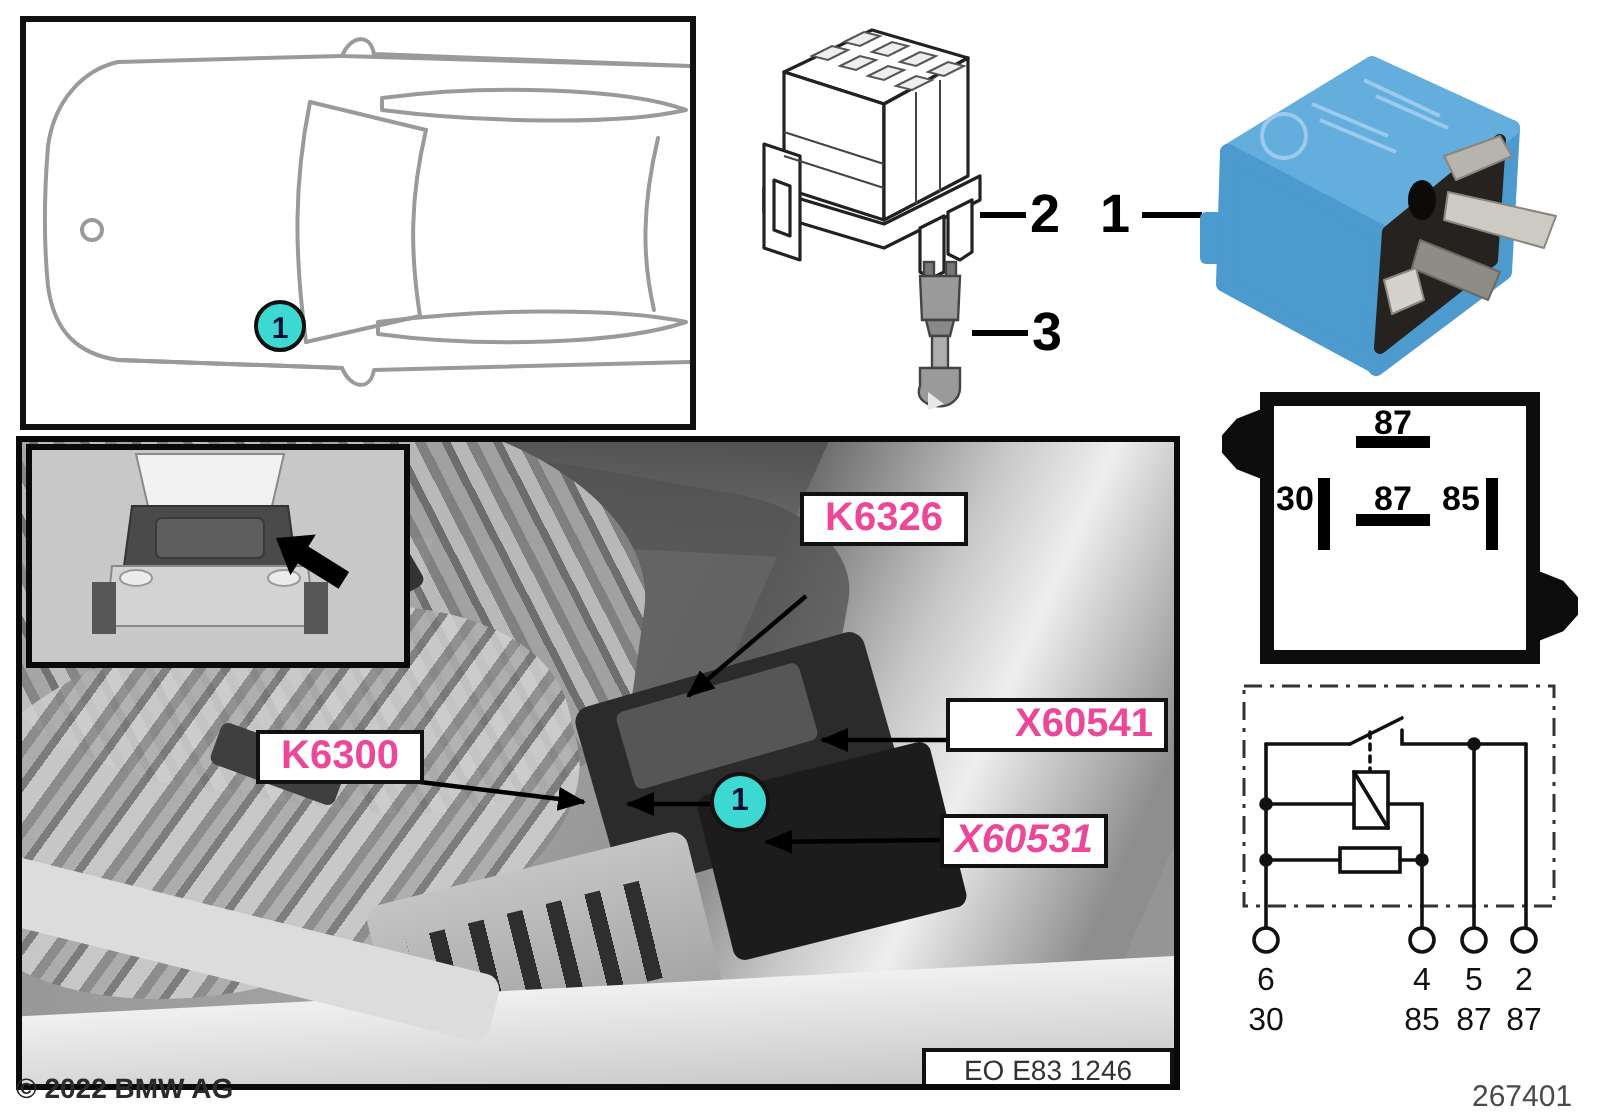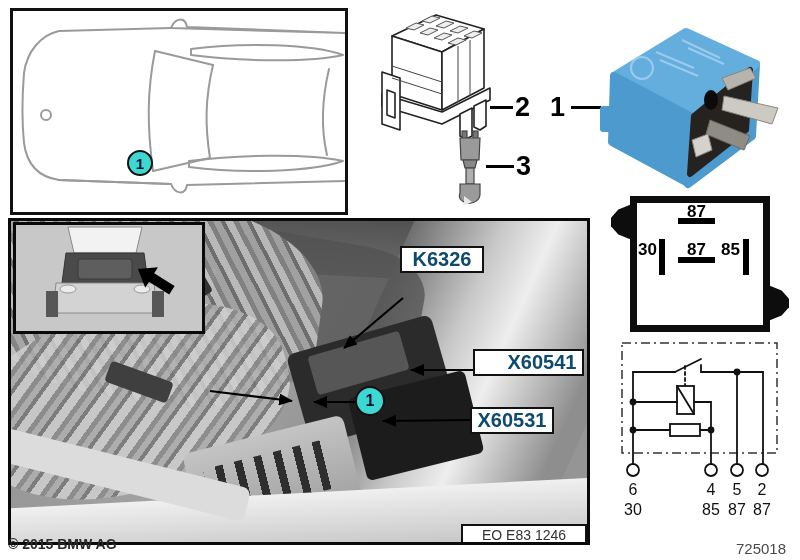--- a/index.html
+++ b/index.html
@@ -22,21 +22,21 @@
   .tab{position:absolute;background:#0d0d0d;}
   .tab-left{left:611px;top:204px;width:21px;height:36px;
             clip-path:polygon(100% 0,100% 100%,35% 85%,0 62%,0 38%,35% 15%);}
   .tab-right{left:768px;top:285px;width:21px;height:36px;
             clip-path:polygon(0 0,0 100%,65% 85%,100% 62%,100% 38%,65% 15%);}
 
   
   .photo{left:8px;top:218px;width:576px;height:321px;border:3px solid #0a0a0a;overflow:hidden;
          background:linear-gradient(115deg,#8f8f8f,#a3a3a3 40%,#8a8a8a 70%,#989898);}
   .photo .layer{position:absolute;}
-  .callout{position:absolute;background:#fff;border:2px solid #111;color:#0c4a6e;
+  .callout{position:absolute;background:#fff;border:2px solid #111;color:#ec4899;
            font-weight:bold;font-size:20px;line-height:23px;text-align:center;padding:0 4px;min-width:72px;}
   .callout.stack2{margin-top:-2px;}
   .eo-box{position:absolute;background:#fff;border:2px solid #111;color:#333;font-size:14px;
           line-height:18px;text-align:center;padding:0 6px;}
   .marker-circle{position:absolute;width:26px;height:26px;border-radius:50%;
                  border:2px solid #111;display:flex;align-items:center;justify-content:center;
                  font-weight:bold;font-size:16px;color:#013;}
   .inset{position:absolute;left:2px;top:1px;width:186px;height:106px;border:3px solid #0a0a0a;background:#c8c8c8;}
 
   
@@ -233,23 +233,24 @@
         <path d="M392,77 L333,127" marker-end="url(#ah)"></path>
         <path d="M462,149 L400,149" marker-end="url(#ah)"></path>
         <path d="M459,199 L372,200" marker-end="url(#ah)"></path>
         <path d="M199,170 L281,180" marker-end="url(#ah)"></path>
         <path d="M344,181 L303,181" marker-end="url(#ah)"></path>
       </g>
     </svg>
 
     <div class="callout" style="left:389px;top:25px;">K6326</div>
     <div class="callout" style="left:462px;top:128px;padding-left:31px;">X60541</div>
-    <div class="callout" style="left:459px;top:186px;">X60531</div>
+    <div class="callout" style="left:459px;top:186px;font-style:italic;">X60531</div>
+    <div class="callout" style="left:117px;top:144px;">K6300</div>
     <div class="marker-circle" style="left:344px;top:165px;background:#3ed8d2;">
       <span>1</span>
     </div>
     <div class="eo-box" style="left:450px;top:303px;">EO E83 1246 0005</div>
   </div>
 
-  <div class="abs copyright">© 2015 BMW AG</div>
-  <div class="abs docnum">725018</div>
+  <div class="abs copyright">© 2022 BMW AG</div>
+  <div class="abs docnum">267401</div>
 
 </div>
 
 </body></html>

